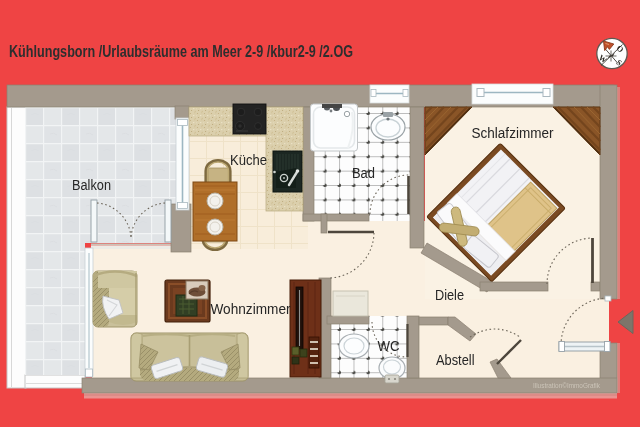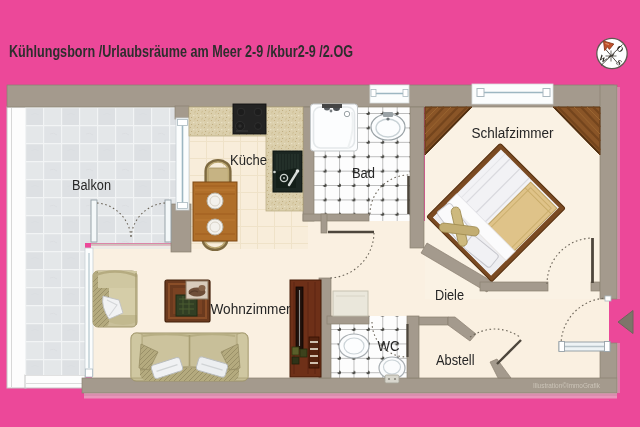--- a/index.html
+++ b/index.html
@@ -1,16 +1,16 @@
 <!DOCTYPE html>
 <html><head>
 <meta charset="utf-8">
 <style>
 html,body{margin:0;padding:0;background:#fff;}
-.page{position:relative;width:640px;height:427px;background:#ec4899;overflow:hidden;font-family:"Liberation Sans",sans-serif;}
+.page{position:relative;width:640px;height:427px;background:#ef4444;overflow:hidden;font-family:"Liberation Sans",sans-serif;}
 .page svg{position:absolute;left:0;top:0;}
 </style>
 </head>
 <body>
 <div class="page">
 <svg width="640" height="427" viewBox="0 0 640 427">
 <defs>
 <pattern id="bt" width="36" height="36" patternUnits="userSpaceOnUse" x="25" y="107">
 <rect width="36" height="36" fill="#e4e7e9"></rect>
 <rect x="0" y="0" width="18" height="18" fill="#dde0e3"></rect>

